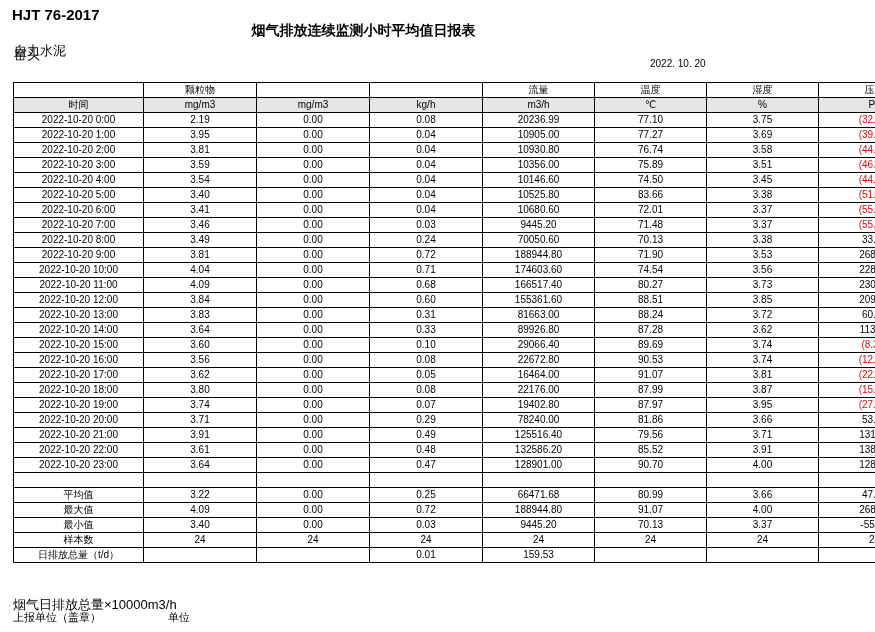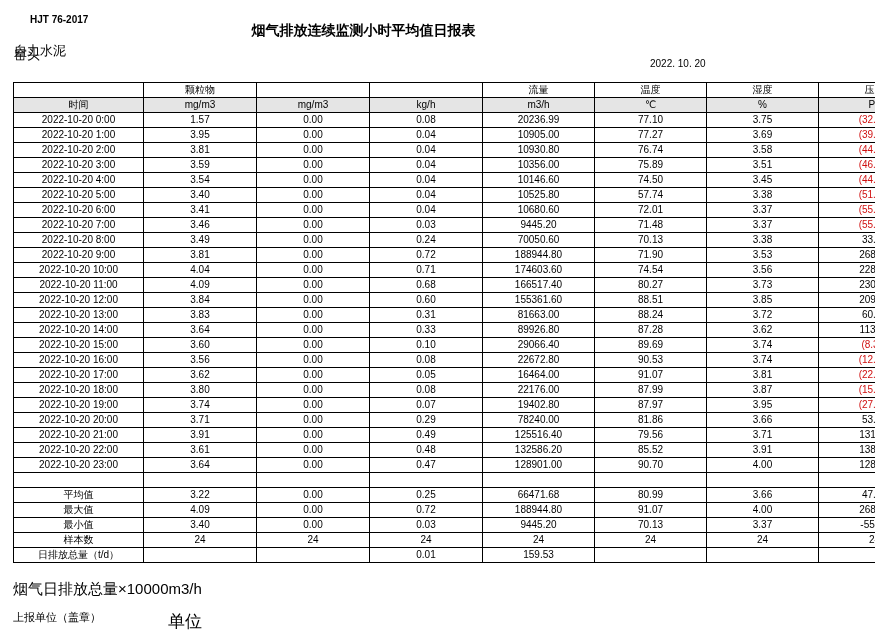--- a/index.html
+++ b/index.html
@@ -6,22 +6,22 @@
   body{
     width:875px;height:632px;
     background:#ffffff;
     font-family:"Liberation Sans","DejaVu Sans",sans-serif;
     font-size:11px;
     color:#000;
     position:relative;
     overflow:hidden;
   }
   .std{
-    position:absolute;left:30px;top:6px;
-    font-weight:bold;font-size:10px;letter-spacing:0px;margin-top:8px;
+    position:absolute;left:12px;top:6px;
+    font-weight:bold;font-size:15px;letter-spacing:0px;
   }
   .doc-title{
     position:absolute;left:0;top:22px;width:727px;text-align:center;
     font-weight:bold;font-size:14px;
   }
   .company{
     position:absolute;left:14px;top:42px;font-size:13px;
   }
   .source{
     position:absolute;left:14px;top:46px;font-size:13px;
@@ -48,27 +48,27 @@
   .unit-row td{background:#e5e5e5;height:16px;line-height:16px;font-size:10px;}
   .c-time{width:130px;}
   .c-d{width:113px;}
   .c-w{width:112px;}
   td.val{text-align:left;padding-left:10px;}
   td.val-c{text-align:center;}
   .neg{color:#d01010;}
   .blank-row td{height:12px;border-left:1px solid #000;border-right:1px solid #000;border-top:1px solid #000;border-bottom:1px solid #000;}
   .summary td{height:15px;line-height:15px;}
   .footer1{
-    position:absolute;left:13px;top:580px;font-size:15px;
+    position:absolute;left:13px;top:596px;font-size:13px;
   }
   .footer2{
     position:absolute;left:13px;top:610px;font-size:11px;
   }
   .footer-unit{
-    position:absolute;left:168px;top:610px;font-size:17px;
+    position:absolute;left:168px;top:610px;font-size:11px;
   }
 </style>
 </head>
 <body>
 
 <div class="std">HJT  76-2017</div>
 <div class="doc-title">烟气排放连续监测小时平均值日报表</div>
 <div class="company">自力水泥</div>
 <div class="source">窑头</div>
 <div class="date">2022. 10. 20</div>
@@ -100,21 +100,21 @@
         <td>mg/m3</td>
         <td>mg/m3</td>
         <td>kg/h</td>
         <td>m3/h</td>
         <td>℃</td>
         <td>%</td>
         <td>Pa</td>
       </tr>
       <tr>
         <td class="val-c">2022-10-20  0:00</td>
-        <td class="val">1.57</td>
+        <td class="val">2.19</td>
         <td class="val">0.00</td>
         <td class="val">0.08</td>
         <td class="val">20236.99</td>
         <td class="val">77.10</td>
         <td class="val">3.75</td>
         <td class="val neg">(32.28)</td>
       </tr>
       <tr>
         <td class="val-c">2022-10-20  1:00</td>
         <td class="val">3.95</td>
@@ -154,21 +154,21 @@
         <td class="val">74.50</td>
         <td class="val">3.45</td>
         <td class="val neg">(44.82)</td>
       </tr>
       <tr>
         <td class="val-c">2022-10-20  5:00</td>
         <td class="val">3.40</td>
         <td class="val">0.00</td>
         <td class="val">0.04</td>
         <td class="val">10525.80</td>
-        <td class="val">57.74</td>
+        <td class="val">83.66</td>
         <td class="val">3.38</td>
         <td class="val neg">(51.29)</td>
       </tr>
       <tr>
         <td class="val-c">2022-10-20  6:00</td>
         <td class="val">3.41</td>
         <td class="val">0.00</td>
         <td class="val">0.04</td>
         <td class="val">10680.60</td>
         <td class="val">72.01</td>

